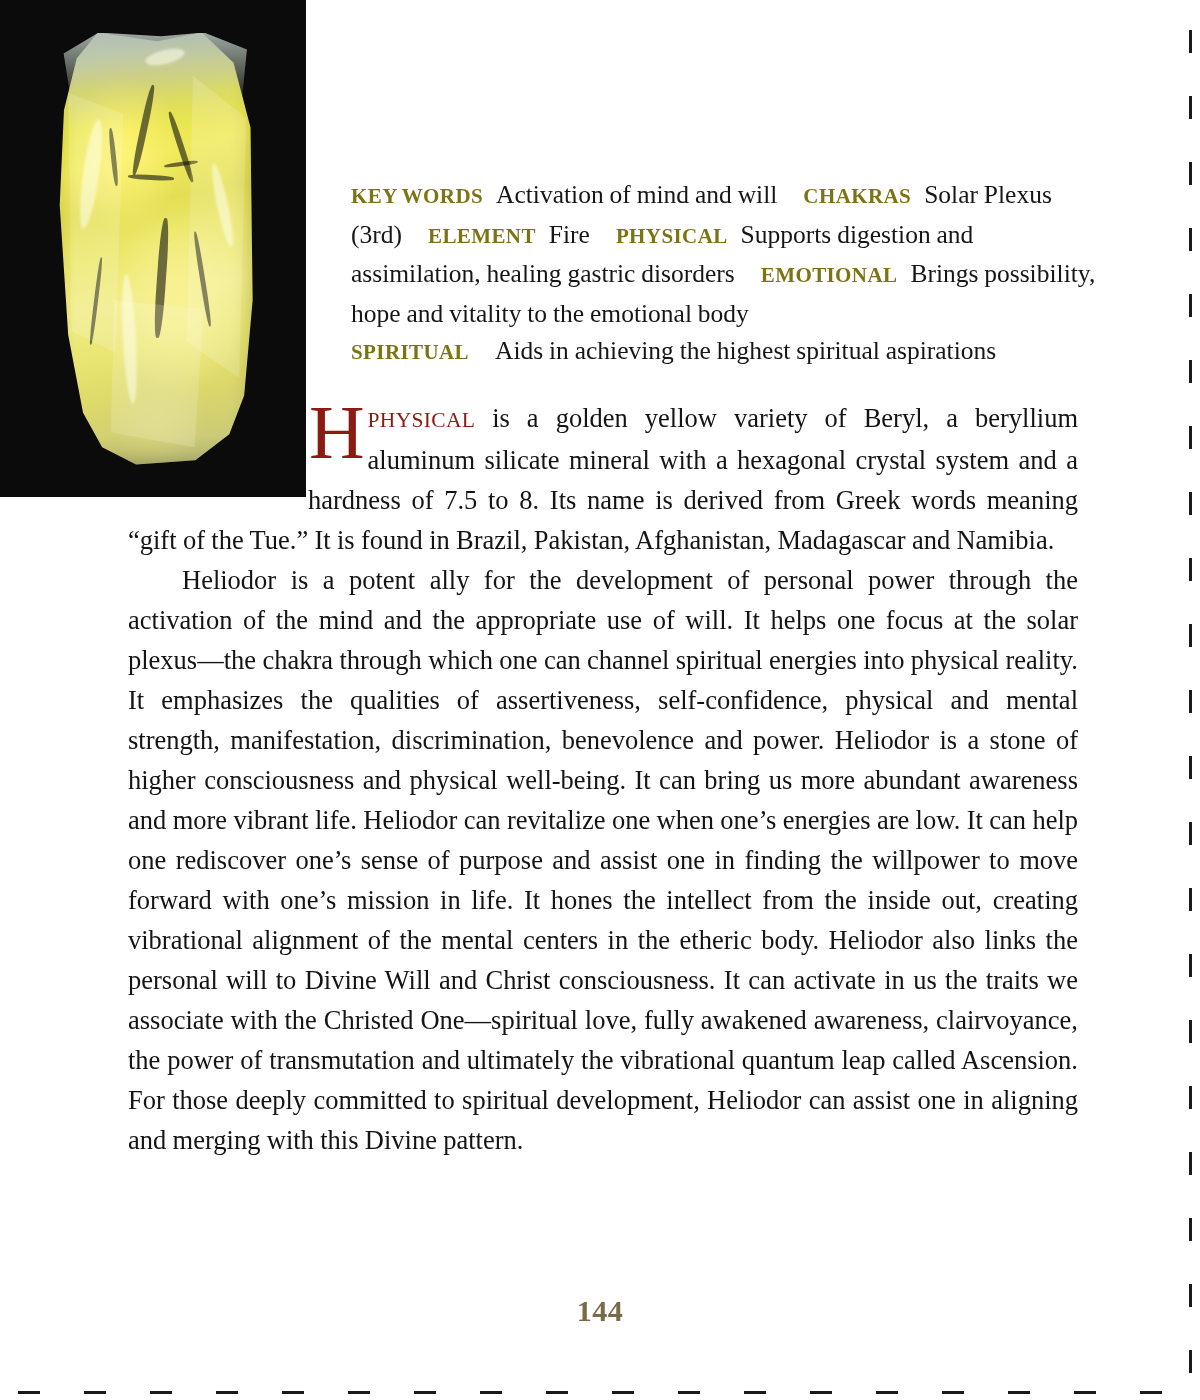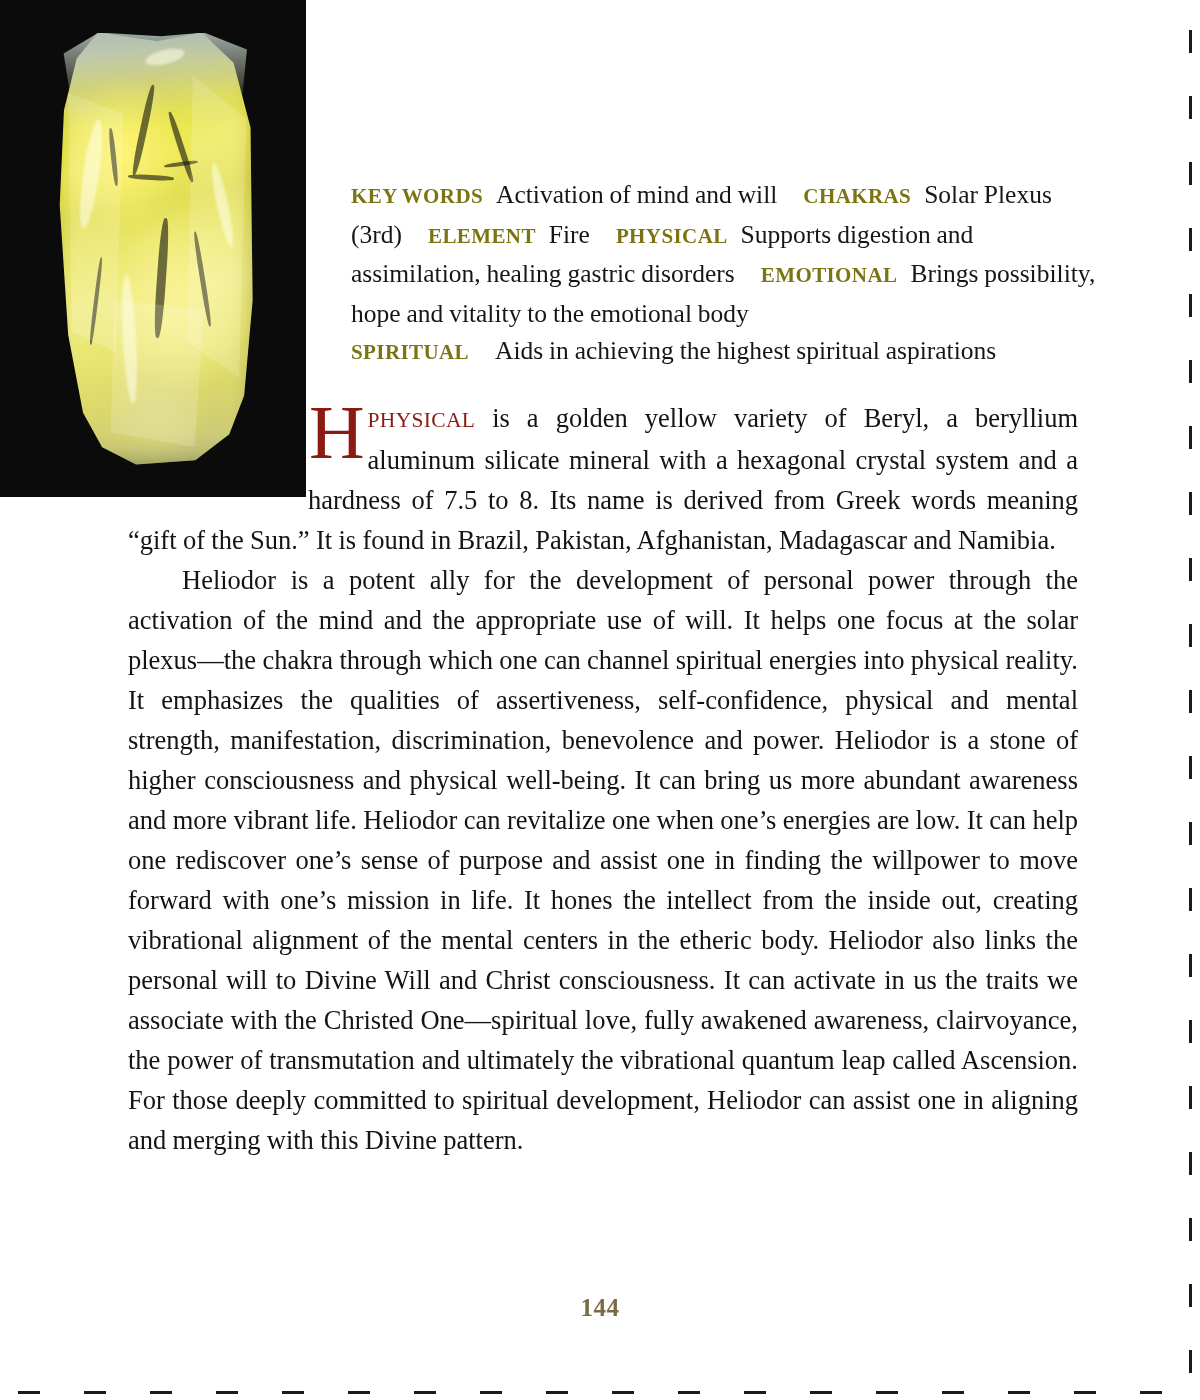--- a/index.html
+++ b/index.html
@@ -175,21 +175,21 @@
     letter-spacing: .3px;
   }
 
   
   #page-number {
     position: absolute;
     left: 0;
     right: 0;
     top: 1294px;
     text-align: center;
-    font-size: 25px;
+    font-size: 30px;
     font-weight: bold;
     color: #7a6b46;
     letter-spacing: .5px;
   }
 
   
   .mark-right {
     position: absolute;
     right: 8px;
     width: 3px;
@@ -234,21 +234,21 @@
     </div>
   </div>
 
 
   <div id="keyword-block">
     <span class="kw-label">KEY WORDS</span><span class="kw-gap"></span><span class="kw-val">Activation of mind and will</span><span class="kw-gap"></span><span class="kw-gap"></span><span class="kw-label">CHAKRAS</span><span class="kw-gap"></span><span class="kw-val">Solar Plexus (3rd)</span><span class="kw-gap"></span><span class="kw-gap"></span><span class="kw-label">ELEMENT</span><span class="kw-gap"></span><span class="kw-val">Fire</span><span class="kw-gap"></span><span class="kw-gap"></span><span class="kw-label">PHYSICAL</span><span class="kw-gap"></span><span class="kw-val">Supports digestion and assimilation, healing gastric disorders</span><span class="kw-gap"></span><span class="kw-gap"></span><span class="kw-label">EMOTIONAL</span><span class="kw-gap"></span><span class="kw-val">Brings possibility, hope and vitality to the emotional body</span><br><span class="kw-label">SPIRITUAL</span><span class="kw-gap"></span><span class="kw-gap"></span><span class="kw-val">Aids in achieving the highest spiritual aspirations</span>
   </div>
 
   <div id="body-copy">
     <p class="para" id="para-intro">
-      <span class="float-gutter"></span><span class="dropcap">H</span><span class="smallcaps-red">PHYSICAL</span><span> is a golden yellow variety of Beryl, a beryllium aluminum silicate mineral with a hexagonal crystal system and a hardness of 7.5 to 8. Its name is derived from Greek words meaning “gift of the Sun.” It is found in Brazil, Pakistan, Afghanistan, Madagascar and Namibia.</span>
+      <span class="float-gutter"></span><span class="dropcap">H</span><span class="smallcaps-red">PHYSICAL</span><span> is a golden yellow variety of Beryl, a beryllium aluminum silicate mineral with a hexagonal crystal system and a hardness of 7.5 to 8. Its name is derived from Greek words meaning “gift of the Tue.” It is found in Brazil, Pakistan, Afghanistan, Madagascar and Namibia.</span>
     </p>
     <p class="para">Heliodor is a potent ally for the development of personal power through the activation of the mind and the appropriate use of will. It helps one focus at the solar plexus—the chakra through which one can channel spiritual energies into physical reality. It emphasizes the qualities of assertiveness, self-confidence, physical and mental strength, manifestation, discrimination, benevolence and power. Heliodor is a stone of higher consciousness and physical well-being. It can bring us more abundant awareness and more vibrant life. Heliodor can revitalize one when one’s energies are low. It can help one rediscover one’s sense of purpose and assist one in finding the willpower to move forward with one’s mission in life. It hones the intellect from the inside out, creating vibrational alignment of the mental centers in the etheric body. Heliodor also links the personal will to Divine Will and Christ consciousness. It can activate in us the traits we associate with the Christed One—spiritual love, fully awakened awareness, clairvoyance, the power of transmutation and ultimately the vibrational quantum leap called Ascension. For those deeply committed to spiritual development, Heliodor can assist one in aligning and merging with this Divine pattern.</p>
   </div>
 
   <div id="page-number">144</div>
 
   <div id="marks-right"></div>
   <div id="marks-bottom"></div>
 
 <div class="mark-right" style="top: 30px;"></div>

